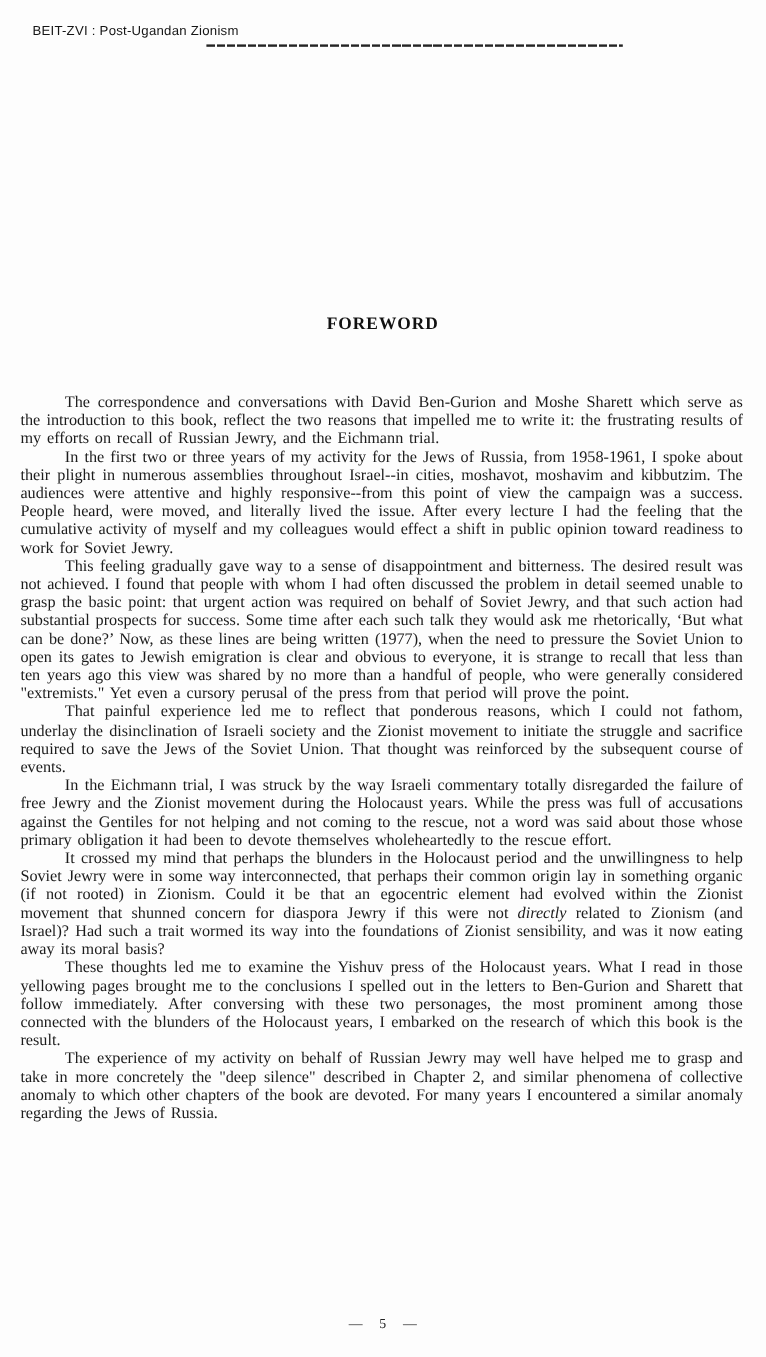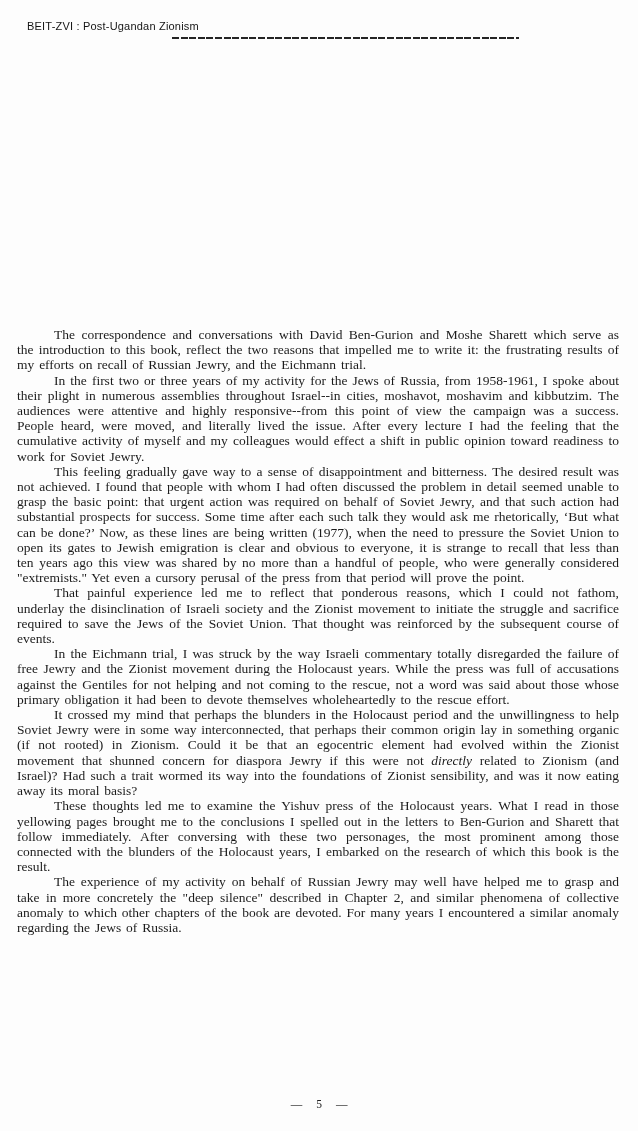--- a/index.html
+++ b/index.html
@@ -85,20 +85,21 @@
 </head>
 <body>
 
 <div class="page">
 
   <header class="running-header">
     <div class="running-title">BEIT-ZVI : Post-Ugandan Zionism</div>
     <div class="header-rule"></div>
   </header>
 
+  <h1 class="chapter-heading">FOREWORD</h1>
 
   <main class="body-text">
     <p>
       <span>The correspondence and conversations with David Ben-Gurion and Moshe Sharett which serve as the introduction to this book, reflect the two reasons that impelled me to write it: the frustrating results of my efforts on recall of Russian Jewry, and the Eichmann trial.</span>
     </p>
     <p>
       <span>In the first two or three years of my activity for the Jews of Russia, from 1958-1961, I spoke about their plight in numerous assemblies throughout Israel--in cities, moshavot, moshavim and kibbutzim. The audiences were attentive and highly responsive--from this point of view the campaign was a success. People heard, were moved, and literally lived the issue. After every lecture I had the feeling that the cumulative activity of myself and my colleagues would effect a shift in public opinion toward readiness to work for Soviet Jewry.</span>
     </p>
     <p>
       <span>This feeling gradually gave way to a sense of disappointment and bitterness. The desired result was not achieved. I found that people with whom I had often discussed the problem in detail seemed unable to grasp the basic point: that urgent action was required on behalf of Soviet Jewry, and that such action had substantial prospects for success. Some time after each such talk they would ask me rhetorically, ‘But what can be done?’ Now, as these lines are being written (1977), when the need to pressure the Soviet Union to open its gates to Jewish emigration is clear and obvious to everyone, it is strange to recall that less than ten years ago this view was shared by no more than a handful of people, who were generally considered "extremists." Yet even a cursory perusal of the press from that period will prove the point.</span>

